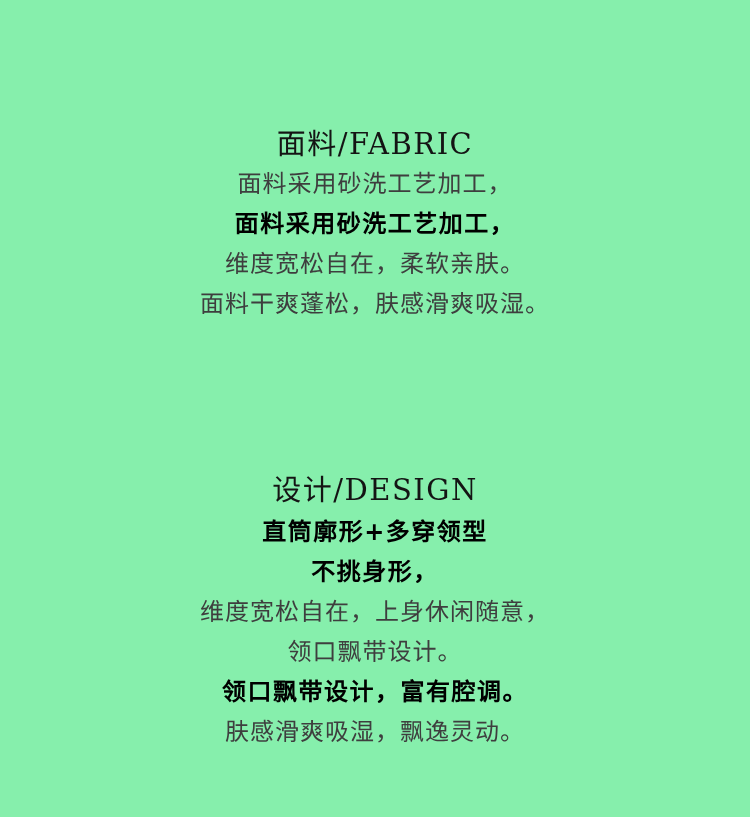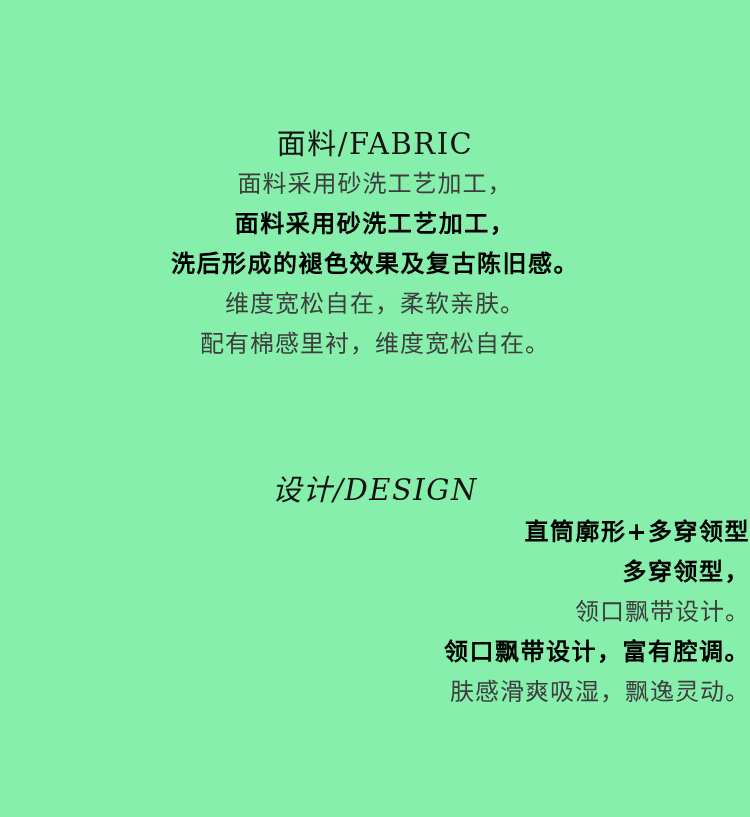--- a/index.html
+++ b/index.html
@@ -18,29 +18,29 @@
     width: 750px;
     text-align: center;
     font-family: "DejaVu Serif", "Liberation Serif", serif;
     font-size: 29px;
     line-height: 36px;
     font-weight: 400;
     letter-spacing: 1.5px;
     color: #141414;
   }
   #fabric-title { top: 102px; }
-  #design-title { top: 448px; font-style: italic; }
+  #design-title { top: 448px; }
   .section-body {
     position: absolute;
     left: 0;
     width: 630px;
     text-align: center;
   }
   #fabric-body { top: 164px; }
-  #design-body { top: 512px; text-align: right; }
+  #design-body { top: 512px; }
   .copy-line {
     width: 750px;
     height: 40px;
     line-height: 40px;
     font-size: 24px;
     letter-spacing: 1px;
     font-weight: 400;
     color: #3e3e3e;
     white-space: nowrap;
   }
@@ -53,28 +53,28 @@
 </head>
 <body>
 
 <div class="page">
 
   <h2 class="section-title" id="fabric-title">面料/FABRIC</h2>
 
   <div class="section-body" id="fabric-body">
     <div class="copy-line">面料采用砂洗工艺加工，</div>
     <div class="copy-line bold">面料采用砂洗工艺加工，</div>
-    <div class="copy-line bold">洗后形成的褪色效果及复古陈旧感。</div>
     <div class="copy-line">维度宽松自在，柔软亲肤。</div>
-    <div class="copy-line">配有棉感里衬，维度宽松自在。</div>
+    <div class="copy-line">面料干爽蓬松，肤感滑爽吸湿。</div>
   </div>
 
   <h2 class="section-title" id="design-title">设计/DESIGN</h2>
 
   <div class="section-body" id="design-body">
     <div class="copy-line bold">直筒廓形+多穿领型</div>
-    <div class="copy-line bold">多穿领型，</div>
+    <div class="copy-line bold">不挑身形，</div>
+    <div class="copy-line">维度宽松自在，上身休闲随意，</div>
     <div class="copy-line">领口飘带设计。</div>
     <div class="copy-line bold">领口飘带设计，富有腔调。</div>
     <div class="copy-line">肤感滑爽吸湿，飘逸灵动。</div>
   </div>
 
 </div>
 
 </body></html>

